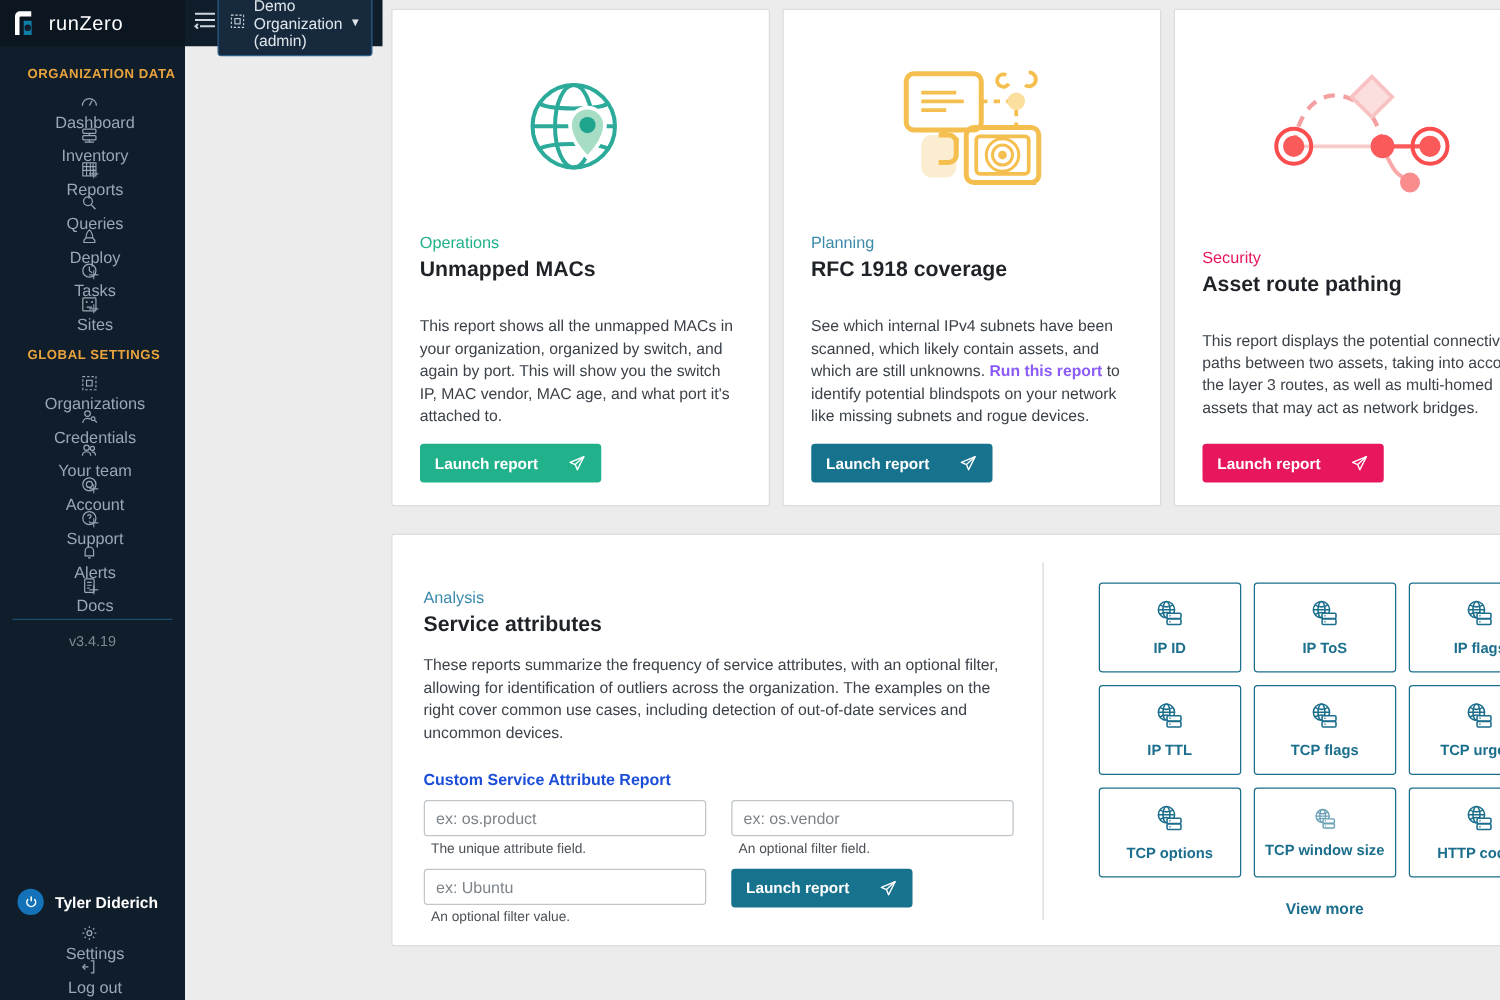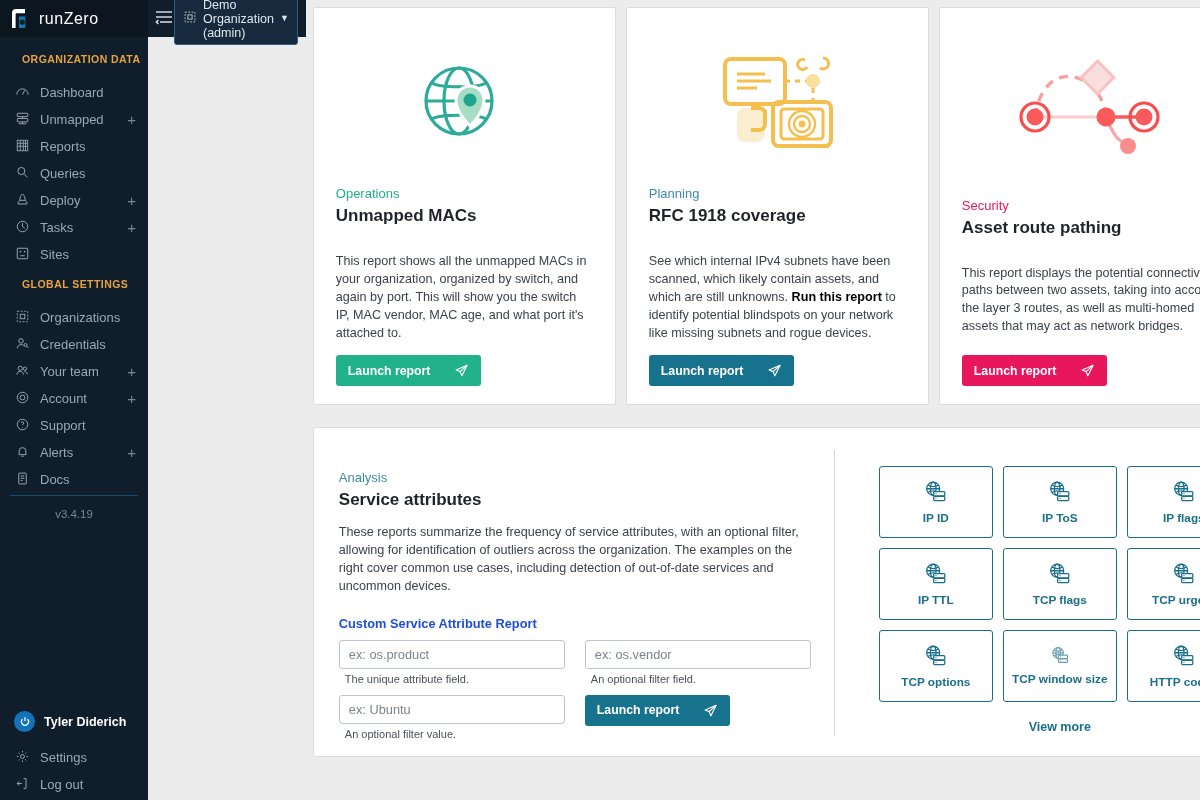--- a/index.html
+++ b/index.html
@@ -25,24 +25,25 @@
     display: flex; align-items: center; padding-left: 8px;
   }
   .logo-mark { width: 26px; height: 26px; flex: 0 0 26px; }
   .logo-text { margin-left: 5px; height: 18px; }
   .sidebar-scroll { flex: 1; overflow: hidden; padding-top: 10px; }
   .section-label {
     color: #e8a33d; font-size: 10.5px; font-weight: bold;
     letter-spacing: 0.45px; padding: 6px 0 8px 22px;
   }
   .nav-item {
-    display: flex; align-items: flex-end;
+    display: flex; align-items: center;
     height: 27px; padding-left: 14px; padding-right: 10px;
     color: #9aa7b4; font-size: 13px; cursor: pointer;
     position: relative;
+    flex-direction: column;
   }
   .nav-icon {
     width: 17px; height: 17px; flex: 0 0 17px;
     margin-right: 9px; display: inline-flex;
     align-items: center; justify-content: center;
   }
   .nav-icon svg { display: block; }
   .nav-label { flex: 1; white-space: nowrap; }
   .nav-plus {
     color: #7b8795; font-size: 15px; line-height: 1;
@@ -193,21 +194,21 @@
       </div>
 
       <div class="nav-item">
         <span class="nav-icon">
           <svg width="15" height="15" viewBox="0 0 20 20" fill="none" stroke="#9aa7b4" stroke-width="1.3">
             <rect x="3" y="3" width="14" height="4.5" rx="1"></rect>
               <rect x="3" y="10" width="14" height="4.5" rx="1"></rect>
             <path d="M10 7.5v2.5M10 14.5V17M5 17h10"></path>
           </svg>
         </span>
-        <span class="nav-label">Unmapped</span>
+        <span class="nav-label">Inventory</span>
         <span class="nav-plus">+</span>
       </div>
 
       <div class="nav-item">
         <span class="nav-icon">
           <svg width="15" height="15" viewBox="0 0 20 20" fill="none" stroke="#9aa7b4" stroke-width="1.2">
             <rect x="3" y="3" width="14" height="14"></rect>
               <path d="M3 7h14M3 11h14M7 3v14M11 3v14M14 3v14"></path>
           </svg>
         </span>
@@ -444,21 +445,21 @@
               <path d="M84 96h10M74 96h42" stroke="#f5bf4f" stroke-width="4"></path>
               <path d="M72 31h22" stroke="#f5bf4f" stroke-width="3" stroke-dasharray="5 5"></path>
               <circle cx="100" cy="31" r="7" fill="#fadf9e"></circle>
               <path d="M100 38v14" stroke="#f5bf4f" stroke-width="3" stroke-dasharray="5 5"></path>
               <path d="M92 10a5 5 0 1 0 2 7" stroke="#f5bf4f" stroke-width="3"></path>
               <path d="M110 8a5.5 5.5 0 1 1-3 10" stroke="#f5bf4f" stroke-width="3"></path>
             </svg>
           </div>
           <div class="card-kicker" style="color:#3a8aab">Planning</div>
           <div class="card-title">RFC 1918 coverage</div>
-          <p class="card-body"><span>See which internal IPv4 subnets have been scanned, which likely contain assets, and which are still unknowns. </span><a href="#" style="color:#000000">Run this report</a><span> to identify potential blindspots on your network like missing subnets and rogue devices.</span></p>
+          <p class="card-body"><span>See which internal IPv4 subnets have been scanned, which likely contain assets, and which are still unknowns. </span><a href="#" style="color:#8b5cf6">Run this report</a><span> to identify potential blindspots on your network like missing subnets and rogue devices.</span></p>
           <button class="btn" style="background:#16728d">
             <span>Launch report</span>
             <span>
               <svg width="15" height="15" viewBox="0 0 20 20" fill="none" stroke="#fff" stroke-width="1.5" stroke-linejoin="round">
                 <path d="M17.5 3 2.8 9.3l5.4 2.2 2.3 5.6z"></path>
                   <path d="M8.2 11.5 17.5 3"></path>
               </svg>
             </span>
           </button>
         </section>

